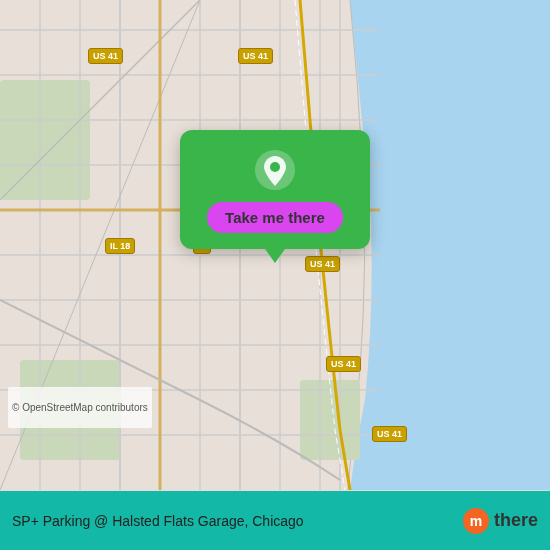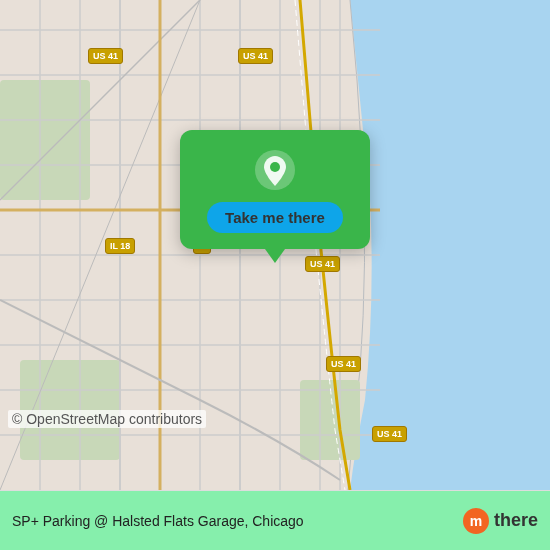--- a/index.html
+++ b/index.html
@@ -24,21 +24,21 @@
       height: 100%;
       position: absolute;
       top: 0;
       left: 0;
     }
 
     
     #bottom-bar {
       width: 550px;
       height: 60px;
-      background: #86efac;
+      background: #14b8a6;
       display: flex;
       align-items: center;
       padding: 0 12px;
       border-top: 1px solid #ddd;
       position: relative;
     }
 
     #bottom-bar-text {
       font-size: 14px;
       font-weight: 500;
@@ -61,24 +61,24 @@
       font-size: 18px;
       font-weight: 700;
       color: #333;
     }
 
     
     #osm-attribution {
       position: absolute;
       bottom: 62px;
       left: 8px;
-      font-size: 14px;
+      font-size: 10px;
       color: #555;
       background: rgba(255,255,255,0.75);
-      padding: 1px 4px;
+      padding: 15px 4px;
       border-radius: 2px;
     }
 
     
     #popup-card {
       position: absolute;
       top: 130px;
       left: 50%;
       transform: translateX(-50%);
       background: #3ab54a;
@@ -102,21 +102,21 @@
       border-right: 10px solid transparent;
       border-top: 14px solid #3ab54a;
     }
 
     #popup-pin-icon {
       width: 44px;
       height: 44px;
     }
 
     #popup-button {
-      background: #0ea5e9;
+      background: #d946ef;
       color: #333;
       border: none;
       border-radius: 20px;
       padding: 7px 18px;
       font-size: 15px;
       font-weight: 600;
       cursor: pointer;
       white-space: nowrap;
     }
 

